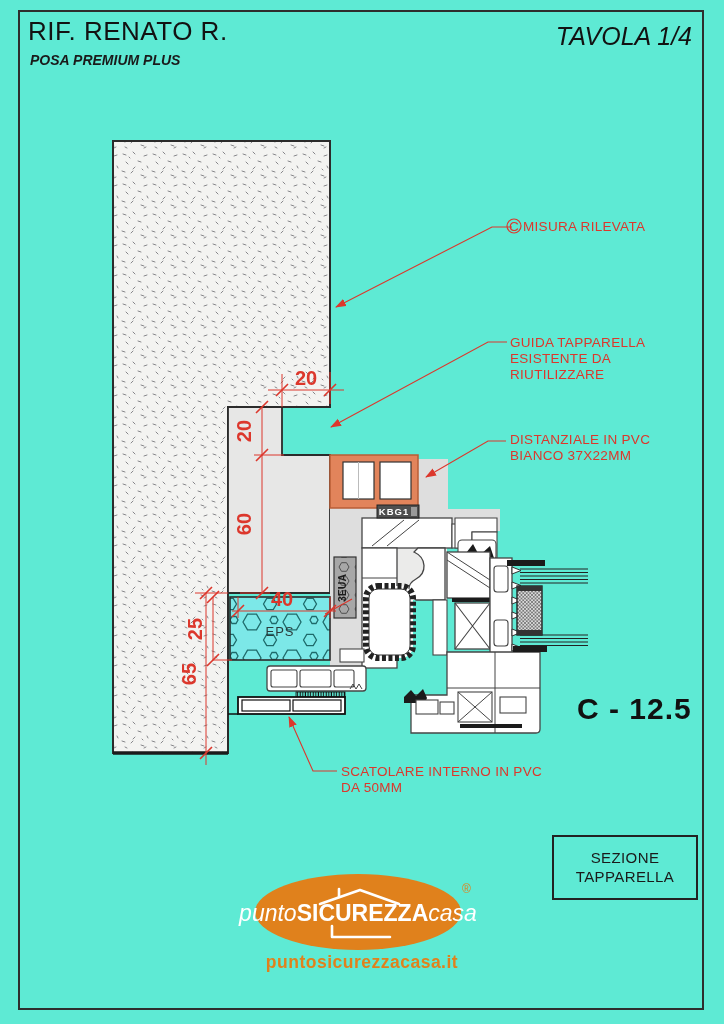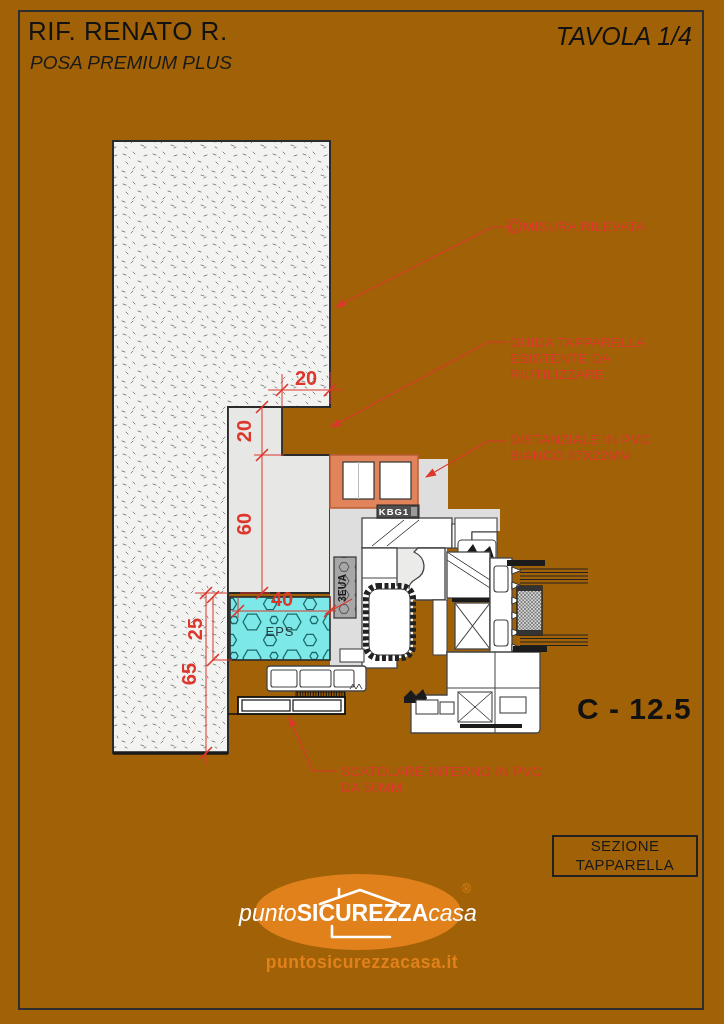--- a/index.html
+++ b/index.html
@@ -1,21 +1,21 @@
 <!DOCTYPE html>
 <html><head>
 <meta charset="utf-8">
 <style>
   html,body{margin:0;padding:0;background:#fff;}
-  .page{position:relative;width:724px;height:1024px;background:#a16207;font-family:"Liberation Sans",sans-serif;overflow:hidden;}
+  .page{position:relative;width:724px;height:1024px;background:#5eead4;font-family:"Liberation Sans",sans-serif;overflow:hidden;}
   .sheet-border{position:absolute;left:18px;top:10px;width:686px;height:1000px;border:2px solid #2e2e2e;box-sizing:border-box;}
   .hdr-title{position:absolute;left:28px;top:16px;font-size:26px;letter-spacing:.5px;color:#121212;}
-  .hdr-sub{position:absolute;left:30px;top:52px;font-size:19px;font-style:italic;font-weight:400;color:#1a1a1a;}
+  .hdr-sub{position:absolute;left:30px;top:52px;font-size:14px;font-style:italic;font-weight:700;color:#1a1a1a;}
   .hdr-sheet{position:absolute;right:32px;top:22px;font-size:25px;font-style:italic;font-weight:500;color:#121212;}
-  .view-box{position:absolute;left:552px;top:835px;width:146px;height:42px;border:2px solid #222;box-sizing:border-box;display:flex;flex-direction:column;align-items:center;justify-content:center;font-size:15px;color:#1a1a1a;letter-spacing:.4px;line-height:1.25;}
+  .view-box{position:absolute;left:552px;top:835px;width:146px;height:65px;border:2px solid #222;box-sizing:border-box;display:flex;flex-direction:column;align-items:center;justify-content:center;font-size:15px;color:#1a1a1a;letter-spacing:.4px;line-height:1.25;}
   svg.drawing{position:absolute;left:0;top:0;}
   svg text{font-family:"Liberation Sans",sans-serif;}
   .ann{font-size:13.5px;letter-spacing:.3px;}
   .dim{font-size:20px;font-weight:700;}
   .tk{stroke-width:1.6;}
   .ldr{fill:none;stroke-width:1.1;}
   .dl{stroke-width:1;}
   .prof{fill:#ffffff;stroke:#454545;stroke-width:1.3;}
   .prof2{fill:#ffffff;stroke:#454545;stroke-width:1.1;}
   .dk{fill:#1b1b1b;stroke:none;}

